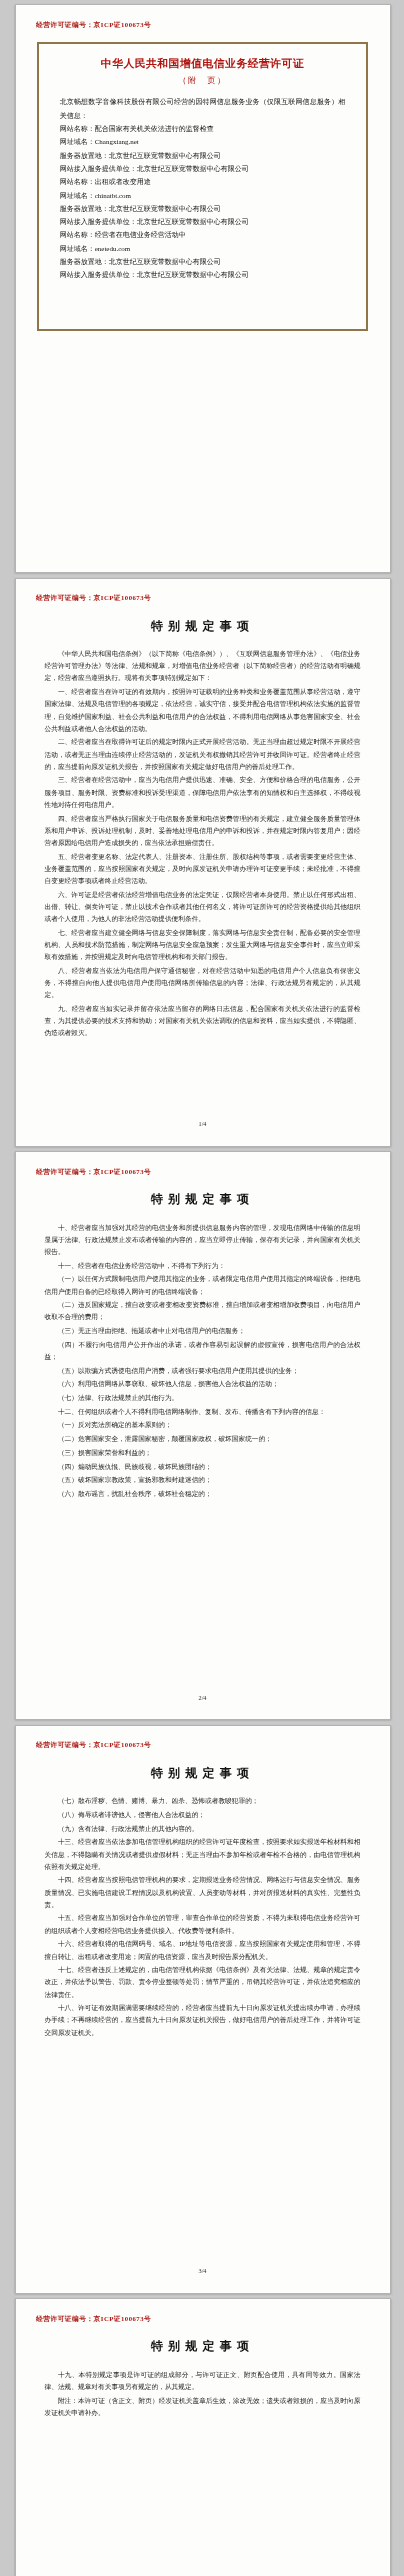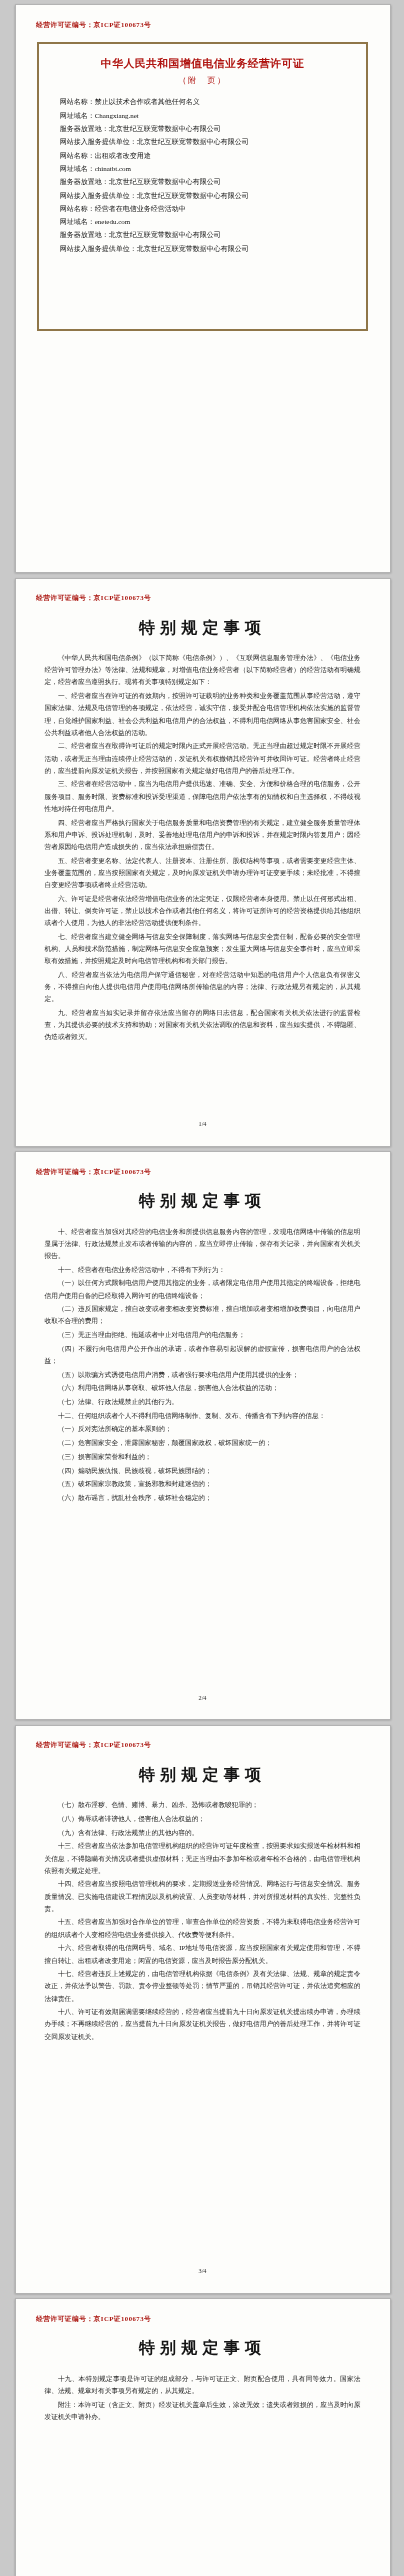--- a/index.html
+++ b/index.html
@@ -21,21 +21,21 @@
   }
   .frame-inner { width: 100%; height: 100%; border: 0.5px solid #8f7648; padding: 12.4px 20.6px; }
   .cover-title  { text-align: center; color: #b01410; font-size: 10.8px; font-weight: bold; line-height: 1.35; letter-spacing: 0.5px; }
   .cover-subtitle { text-align: center; color: #b01410; font-size: 8.2px; font-weight: normal; margin-top: 4.1px; letter-spacing: 1.5px; }
   .cover-body { margin-top: 10.3px; font-size: 7px; line-height: 1.9; color: #101010; }
   .cover-intro { text-align: justify; }
   .info-line { white-space: normal; }
   
   .prov-title {
     margin-top: 39px; text-align: center;
-    font-size: 16px; font-weight: bold; letter-spacing: 5.2px; color: #141414;
+    font-size: 12px; font-weight: bold; letter-spacing: 5.2px; color: #141414;
   }
   .prov-body {
     margin: 13.4px 29px 0; font-size: 6.7px; line-height: 1.82;
     color: #1a1a1a; text-align: justify;
   }
   .para { text-indent: 2em; margin-bottom: 1.5px; }
   .pageno {
     position: absolute; bottom: 18.5px; left: 0; width: 100%;
     text-align: center; font-size: 6.2px; color: #2b2b2b;
   }
@@ -47,21 +47,22 @@
 
   <section class="page">
     <div class="page-header">
       <span>经营许可证编号：</span><span>京ICP证100673号</span>
     </div>
     <div class="frame-outer">
       <div class="frame-inner">
         <h1 class="cover-title">中华人民共和国增值电信业务经营许可证</h1>
         <div class="cover-subtitle">（附　页）</div>
         <div class="cover-body">
-          <p class="info-line"><span>网站名称：</span><span>禁止以技术合作或者其他任何名义</span></p>
+          <p class="cover-intro">北京畅想数字音像科技股份有限公司经营的因特网信息服务业务（仅限互联网信息服务）相关信息：</p>
+          <p class="info-line"><span>网站名称：</span><span>配合国家有关机关依法进行的监督检查</span></p>
           <p class="info-line"><span>网址域名：</span><span>Changxiang.net</span></p>
           <p class="info-line"><span>服务器放置地：</span><span>北京世纪互联宽带数据中心有限公司</span></p>
           <p class="info-line"><span>网站接入服务提供单位：</span><span>北京世纪互联宽带数据中心有限公司</span></p>
           <p class="info-line"><span>网站名称：</span><span>出租或者改变用途</span></p>
           <p class="info-line"><span>网址域名：</span><span>chinatbt.com</span></p>
           <p class="info-line"><span>服务器放置地：</span><span>北京世纪互联宽带数据中心有限公司</span></p>
           <p class="info-line"><span>网站接入服务提供单位：</span><span>北京世纪互联宽带数据中心有限公司</span></p>
           <p class="info-line"><span>网站名称：</span><span>经营者在电信业务经营活动中</span></p>
           <p class="info-line"><span>网址域名：</span><span>enetedu.com</span></p>
           <p class="info-line"><span>服务器放置地：</span><span>北京世纪互联宽带数据中心有限公司</span></p>

